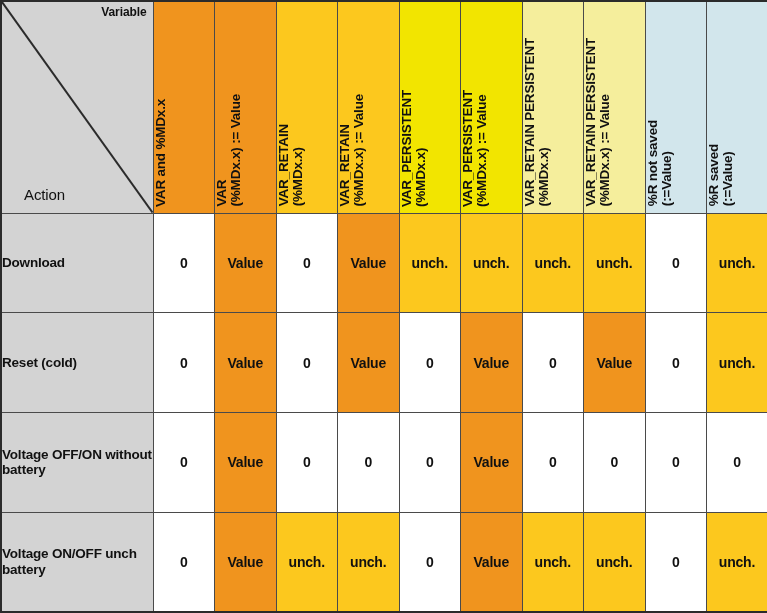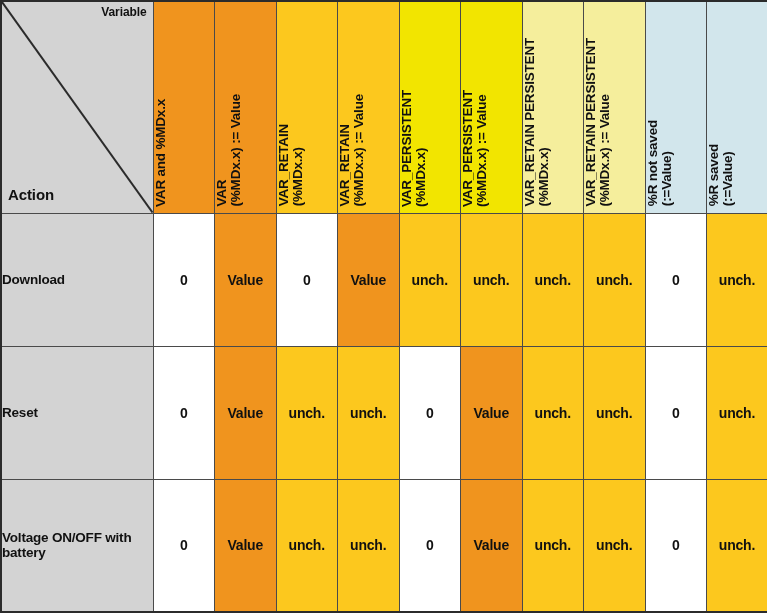--- a/index.html
+++ b/index.html
@@ -49,23 +49,23 @@
     top: 3px;
     right: 6px;
     font-size: 12px;
     font-weight: bold;
     color: #111;
     letter-spacing: -0.1px;
   }
   .corner-action {
     position: absolute;
     bottom: 10px;
-    left: 6px;
+    left: 22px;
     font-size: 15px;
-    font-weight: bold;
+    font-weight: normal;
     color: #111;
     letter-spacing: -0.1px;
     margin-top: 25px;
   }
 
   
   .col-head {
     height: 212px;
     vertical-align: bottom;
     position: relative;
@@ -202,34 +202,47 @@
         <td class="cell" style="background: rgb(255, 255, 255); width: 61.5px;">0</td>
         <td class="cell" style="background: rgb(240, 148, 30); width: 61.5px;">Value</td>
         <td class="cell" style="background: rgb(252, 200, 30); width: 61.5px;">unch.</td>
         <td class="cell" style="background: rgb(252, 200, 30); width: 61.5px;">unch.</td>
         <td class="cell" style="background: rgb(252, 200, 30); width: 61.5px;">unch.</td>
         <td class="cell" style="background: rgb(252, 200, 30); width: 61.5px;">unch.</td>
         <td class="cell" style="background: rgb(255, 255, 255); width: 61.5px;">0</td>
         <td class="cell" style="background: rgb(252, 200, 30); width: 61.5px;">unch.</td>
       </tr>
       <tr style="height: 44.4444px;">
-        <td class="row-label">Reset</td>
-        <td class="cell" style="background: rgb(255, 255, 255); width: 61.5px;">0</td>
-        <td class="cell" style="background: rgb(240, 148, 30); width: 61.5px;">Value</td>
-        <td class="cell" style="background: rgb(252, 200, 30); width: 61.5px;">unch.</td>
-        <td class="cell" style="background: rgb(252, 200, 30); width: 61.5px;">unch.</td>
-        <td class="cell" style="background: rgb(255, 255, 255); width: 61.5px;">0</td>
-        <td class="cell" style="background: rgb(240, 148, 30); width: 61.5px;">Value</td>
-        <td class="cell" style="background: rgb(252, 200, 30); width: 61.5px;">unch.</td>
-        <td class="cell" style="background: rgb(252, 200, 30); width: 61.5px;">unch.</td>
+        <td class="row-label">Reset (cold)</td>
+        <td class="cell" style="background: rgb(255, 255, 255); width: 61.5px;">0</td>
+        <td class="cell" style="background: rgb(240, 148, 30); width: 61.5px;">Value</td>
+        <td class="cell" style="background: rgb(255, 255, 255); width: 61.5px;">0</td>
+        <td class="cell" style="background: rgb(240, 148, 30); width: 61.5px;">Value</td>
+        <td class="cell" style="background: rgb(255, 255, 255); width: 61.5px;">0</td>
+        <td class="cell" style="background: rgb(240, 148, 30); width: 61.5px;">Value</td>
+        <td class="cell" style="background: rgb(255, 255, 255); width: 61.5px;">0</td>
+        <td class="cell" style="background: rgb(240, 148, 30); width: 61.5px;">Value</td>
         <td class="cell" style="background: rgb(255, 255, 255); width: 61.5px;">0</td>
         <td class="cell" style="background: rgb(252, 200, 30); width: 61.5px;">unch.</td>
       </tr>
       <tr style="height: 44.4444px;">
-        <td class="row-label">Voltage ON/OFF with battery</td>
+        <td class="row-label">Voltage OFF/ON without battery</td>
+        <td class="cell" style="background: rgb(255, 255, 255); width: 61.5px;">0</td>
+        <td class="cell" style="background: rgb(240, 148, 30); width: 61.5px;">Value</td>
+        <td class="cell" style="background: rgb(255, 255, 255); width: 61.5px;">0</td>
+        <td class="cell" style="background: rgb(255, 255, 255); width: 61.5px;">0</td>
+        <td class="cell" style="background: rgb(255, 255, 255); width: 61.5px;">0</td>
+        <td class="cell" style="background: rgb(240, 148, 30); width: 61.5px;">Value</td>
+        <td class="cell" style="background: rgb(255, 255, 255); width: 61.5px;">0</td>
+        <td class="cell" style="background: rgb(255, 255, 255); width: 61.5px;">0</td>
+        <td class="cell" style="background: rgb(255, 255, 255); width: 61.5px;">0</td>
+        <td class="cell" style="background: rgb(255, 255, 255); width: 61.5px;">0</td>
+      </tr>
+      <tr style="height: 44.4444px;">
+        <td class="row-label">Voltage ON/OFF unch battery</td>
         <td class="cell" style="background: rgb(255, 255, 255); width: 61.5px;">0</td>
         <td class="cell" style="background: rgb(240, 148, 30); width: 61.5px;">Value</td>
         <td class="cell" style="background: rgb(252, 200, 30); width: 61.5px;">unch.</td>
         <td class="cell" style="background: rgb(252, 200, 30); width: 61.5px;">unch.</td>
         <td class="cell" style="background: rgb(255, 255, 255); width: 61.5px;">0</td>
         <td class="cell" style="background: rgb(240, 148, 30); width: 61.5px;">Value</td>
         <td class="cell" style="background: rgb(252, 200, 30); width: 61.5px;">unch.</td>
         <td class="cell" style="background: rgb(252, 200, 30); width: 61.5px;">unch.</td>
         <td class="cell" style="background: rgb(255, 255, 255); width: 61.5px;">0</td>
         <td class="cell" style="background: rgb(252, 200, 30); width: 61.5px;">unch.</td>

